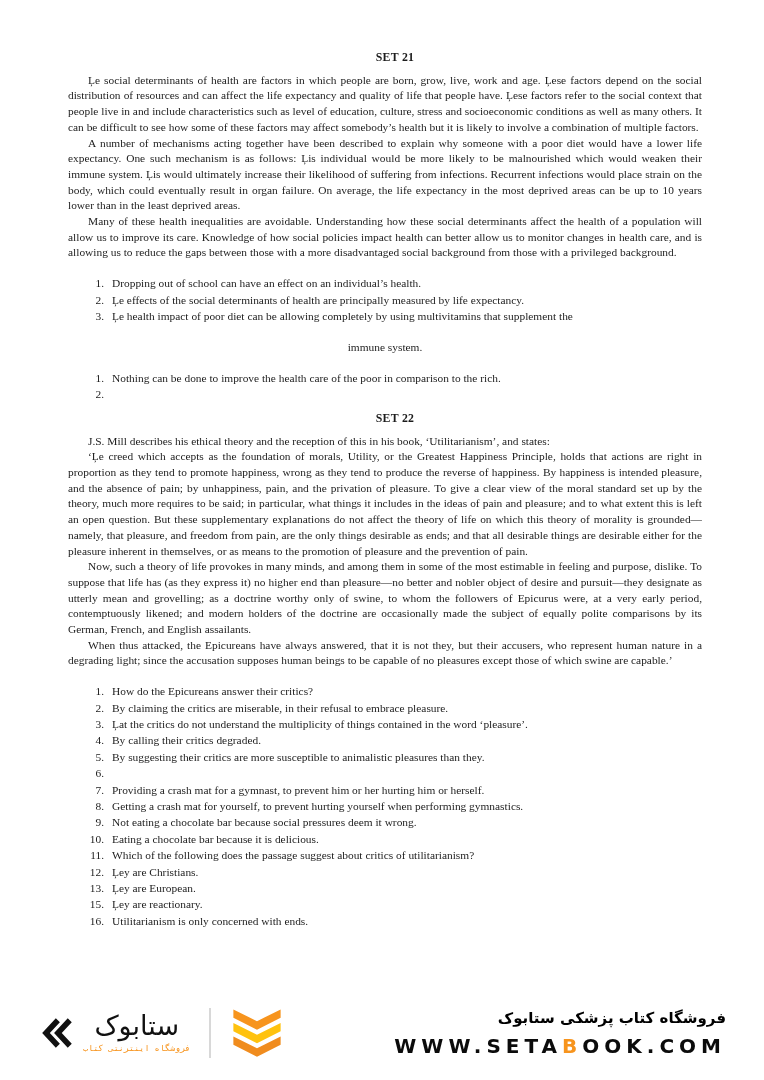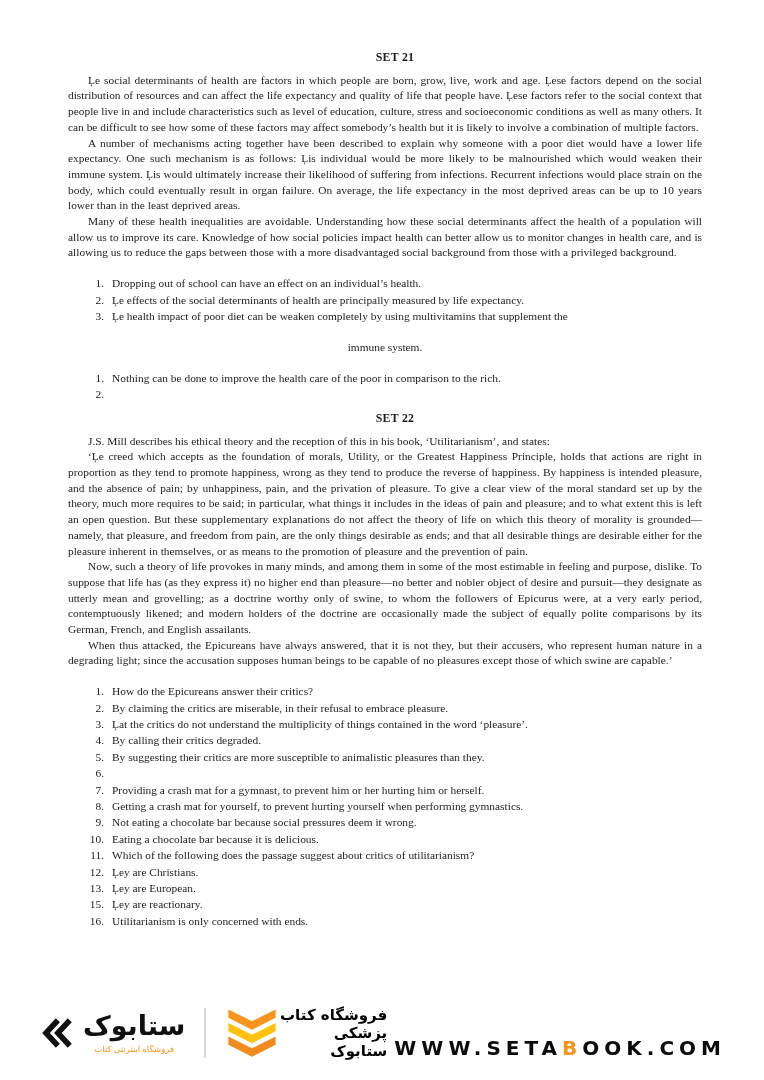--- a/index.html
+++ b/index.html
@@ -33,28 +33,28 @@
 
   footer {
     position: absolute; left: 0; right: 0; bottom: 0; height: 84px;
     display: flex; align-items: center; justify-content: space-between;
     padding: 0 38px 10px 40px;
   }
   .brand { display: flex; align-items: center; gap: 9px; }
   .brand-col { display: flex; flex-direction: column; align-items: center; }
   .brand-name {
     font-family: "DejaVu Sans", sans-serif;
-    font-weight: bold; font-size: 27px; color: #101010; line-height: 1.05;
+    font-weight: normal; font-size: 27px; color: #101010; line-height: 1.05;
   }
   .brand-tag {
-    font-family: Liberation Serif, serif;
+    font-family: Liberation Mono, monospace;
     font-size: 8.5px; color: #f7941d; margin-top: 3px;
   }
   .vdiv { width: 2px; height: 50px; background: #d8d8d8; margin: 0 10px; }
-  .footer-right { display: flex; flex-direction: row; align-items: flex-end; gap: 7px; }
+  .footer-right { display: flex; flex-direction: column; align-items: flex-end; gap: 7px; }
   .store-title {
     font-family: "DejaVu Sans", sans-serif;
     font-size: 15px; font-weight: bold; color: #000;
   }
   .site-url {
     font-family: "DejaVu Sans", sans-serif;
     font-size: 20px; font-weight: bold; color: #0b0b0b; letter-spacing: 5px;
   }
   .site-url .hl { color: #f7941d; }
 </style>
@@ -72,21 +72,21 @@
     <div class="qrow">
       <span class="qnum">1.</span>
       <span class="qtext">Dropping out of school can have an effect on an individual’s health.</span>
     </div>
     <div class="qrow">
       <span class="qnum">2.</span>
       <span class="qtext">Ļe effects of the social determinants of health are principally measured by life expectancy.</span>
     </div>
     <div class="qrow">
       <span class="qnum">3.</span>
-      <span class="qtext">Ļe health impact of poor diet can be weaken completely by using multivitamins that supplement the</span>
+      <span class="qtext">Ļe health impact of poor diet can be allowing completely by using multivitamins that supplement the</span>
     </div>
   </div>
 
   <p class="cont">immune system.</p>
 
   <div class="qlist">
     <div class="qrow">
       <span class="qnum">1.</span>
       <span class="qtext">Nothing can be done to improve the health care of the poor in comparison to the rich.</span>
     </div>

